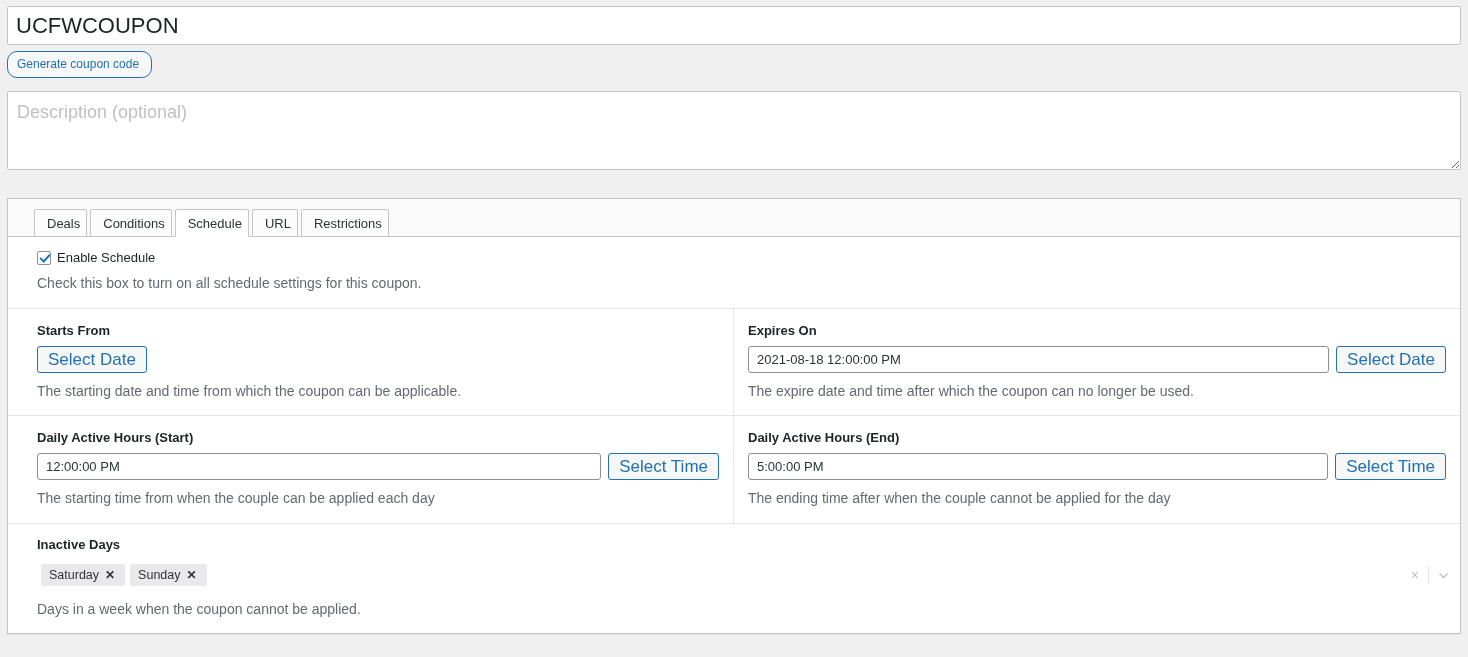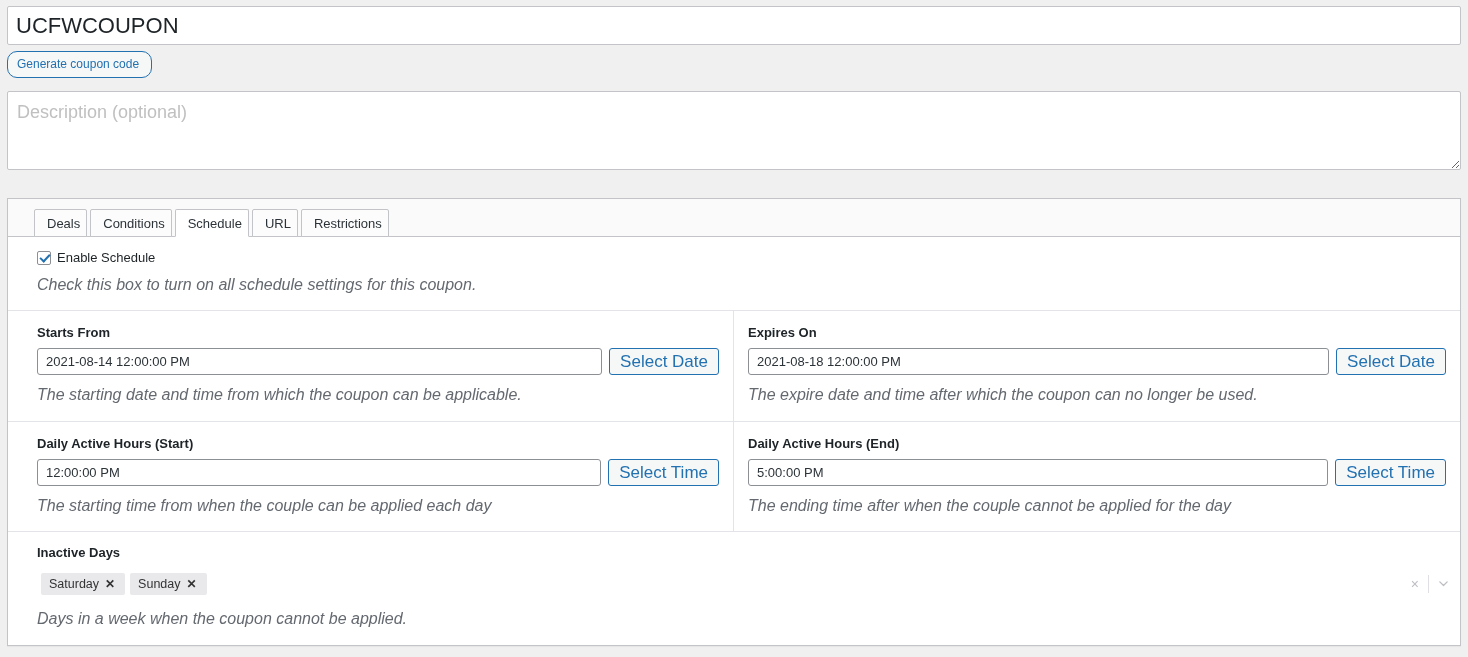--- a/index.html
+++ b/index.html
@@ -207,22 +207,21 @@
     transform: rotate(43deg);
   }
   .check-label {
     font-size: 13px;
     color: #1d2327;
     cursor: pointer;
   }
   .helper {
     margin-top: 9px;
     padding-left: 29px;
-    font-size: 16px;
-    font-style: italic;
+    font-size: 14px;
     color: #646970;
     line-height: 1.4;
   }
   .cell .helper { padding-left: 0; margin-top: 9px; }
 
   .field-label {
     display: block;
     margin-bottom: 8px;
     font-size: 13px;
     font-weight: bold;
@@ -364,21 +363,20 @@
         <span class="cb"></span>
         <span class="check-label">Enable Schedule</span>
       </div>
       <div class="helper">Check this box to turn on all schedule settings for this coupon.</div>
     </div>
 
     <div class="row-split">
       <div class="cell left">
         <label class="field-label">Starts From</label>
         <div class="field-line">
-          <input class="text-input" type="text" value="2021-08-14 12:00:00 PM" style="">
           <button class="picker-btn" type="button">Select Date</button>
         </div>
         <div class="helper">The starting date and time from which the coupon can be applicable.</div>
       </div>
 
       <div class="cell right">
         <label class="field-label">Expires On</label>
         <div class="field-line">
           <input class="text-input" type="text" value="2021-08-18 12:00:00 PM" style="">
           <button class="picker-btn" type="button">Select Date</button>

